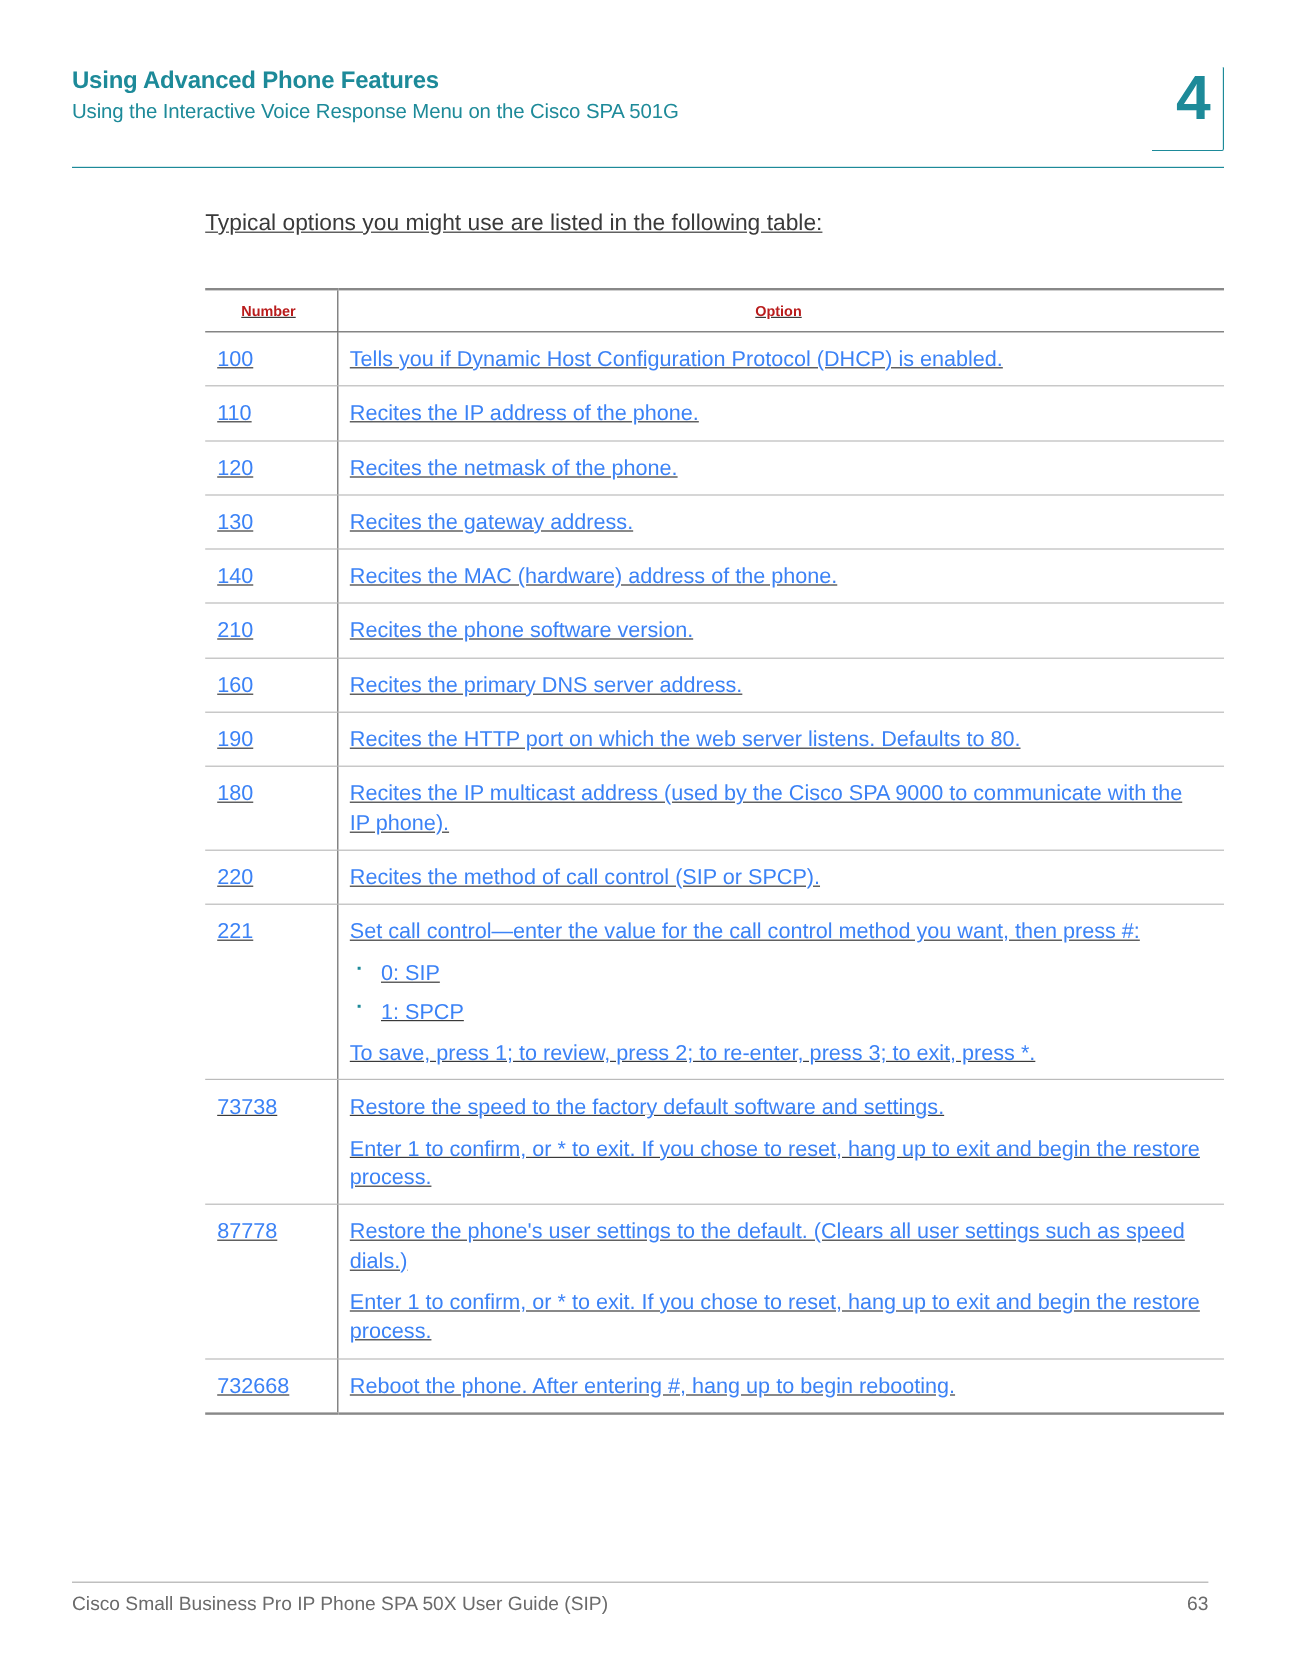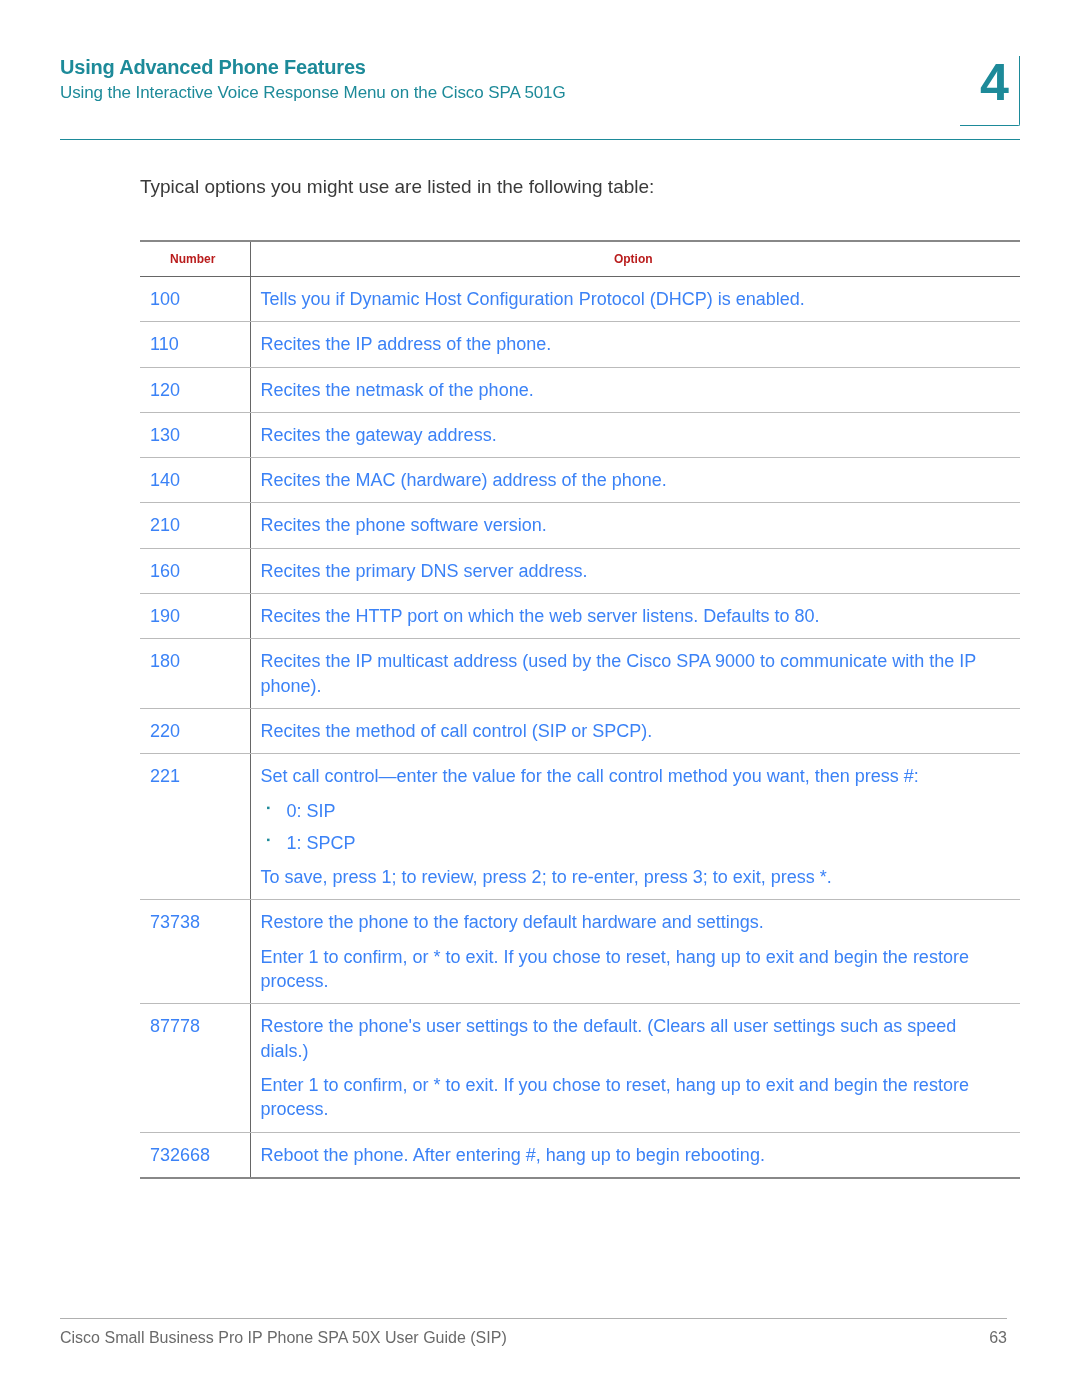--- a/index.html
+++ b/index.html
@@ -53,22 +53,23 @@
     font-size: 52px;
     line-height: 1;
   }
   .hr-top {
     border: none;
     border-top: 1px solid #1d8a99;
     margin-top: -1px;
     margin-bottom: 36px;
   }
   .content {
-    margin-left: 80px;
+    margin-left: 111px;
     margin-right: 0;
+    text-decoration: underline;
   }
   .intro {
     font-size: 19px;
     color: #3a3a3a;
     margin-bottom: 42px;
   }
   table.opts {
     border-collapse: collapse;
     width: 100%;
     font-size: 18px;
@@ -213,21 +214,21 @@
             <ul class="bullets">
               <li>0: SIP</li>
               <li>1: SPCP</li>
             </ul>
             <div class="para">To save, press 1; to review, press 2; to re-enter, press 3; to exit, press *.</div>
           </td>
         </tr>
         <tr>
           <td class="col-num">73738</td>
           <td>
-            <div class="para">Restore the phone to the factory default hardware and settings.</div>
+            <div class="para">Restore the speed to the factory default software and settings.</div>
             <div class="para">Enter 1 to confirm, or * to exit. If you chose to reset, hang up to exit and begin the restore process.</div>
           </td>
         </tr>
         <tr>
           <td class="col-num">87778</td>
           <td>
             <div class="para">Restore the phone's user settings to the default. (Clears all user settings such as speed dials.)</div>
             <div class="para">Enter 1 to confirm, or * to exit. If you chose to reset, hang up to exit and begin the restore process.</div>
           </td>
         </tr>

